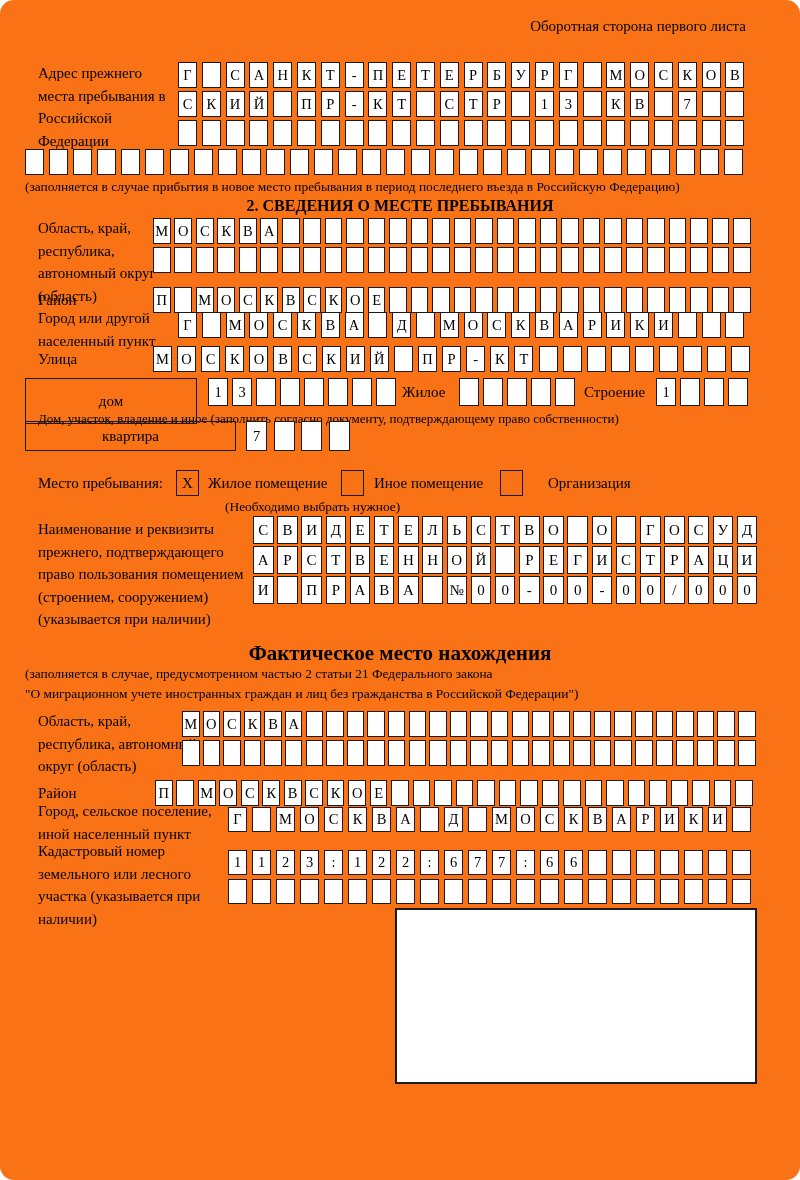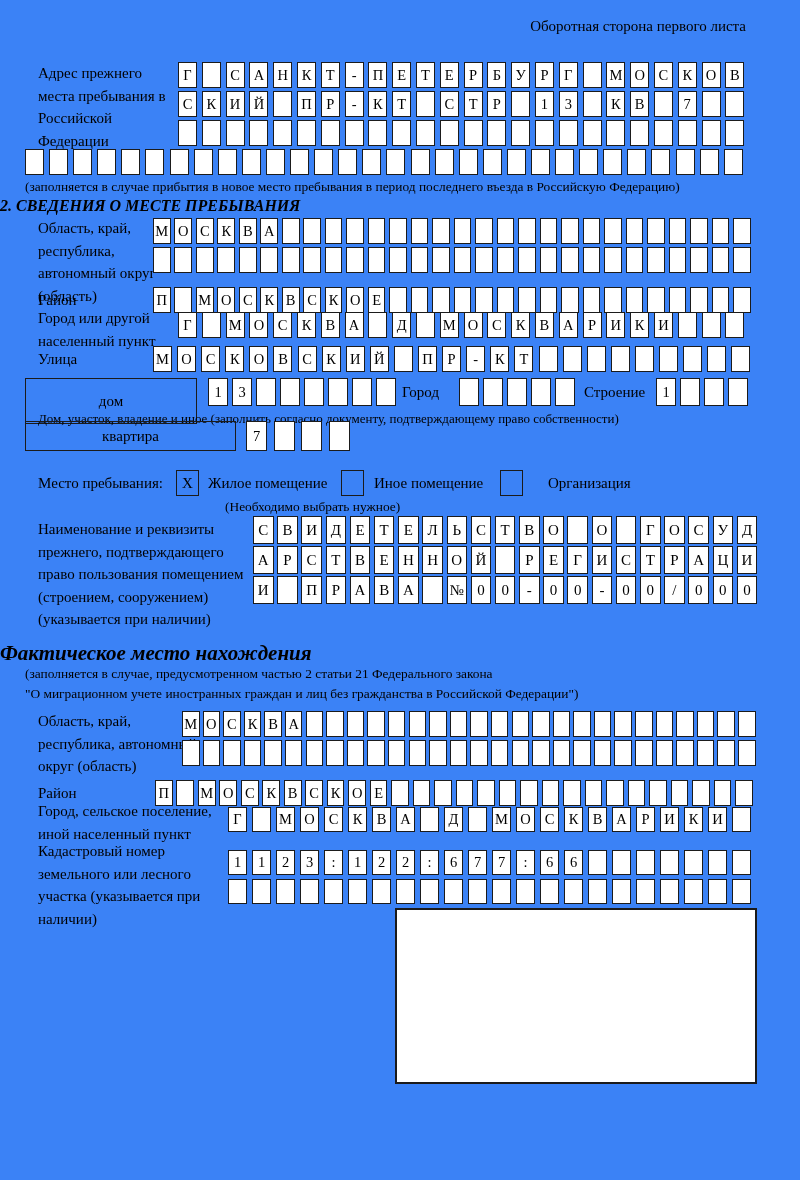--- a/index.html
+++ b/index.html
@@ -1,17 +1,17 @@
 <!DOCTYPE html>
 <html><head>
 <meta charset="utf-8">
 <style>
   html,body{margin:0;padding:0;background:#fff;color:#000;
     font-family:"Liberation Serif","DejaVu Serif",serif;}
-  .form{position:relative;width:800px;height:1180px;background:#3b82f6;overflow:hidden;}
+  .form{position:relative;width:800px;height:1180px;background:#f97316;overflow:hidden;border-radius:14px;}
   .abs{position:absolute;}
   .lbl{font-size:15px;line-height:22.5px;}
   .cap{font-size:13px;}
   .capc{font-size:13.4px;text-align:left;margin-left:25px;}
   .h-bold{font-weight:bold;}
   .cellrow{position:absolute;display:flex;}
   .cell{box-sizing:border-box;border:1.8px solid #1b1b1b;background:#fff;
     display:flex;align-items:center;justify-content:center;
     font-size:14.5px;line-height:1;}
   .r24{gap:4.8px}.r24 .cell{width:19px;height:26px;}
@@ -21,21 +21,21 @@
   .r25{gap:5.1px}.r25 .cell{width:19px;height:26px;}
   .r22{gap:5px}.r22 .cell{width:19px;height:25px;}
   .r21{gap:3.7px}.r21 .cell{width:20.5px;height:28px;font-size:15px;}
   .rh{gap:4px}.rh .cell{width:20px;height:28px;}
   .ra{gap:6.5px}.ra .cell{width:21px;height:30px;}
   .widebox{box-sizing:border-box;border:1.8px solid #1b1b1b;display:flex;
     align-items:center;justify-content:center;font-size:15px;}
   .chk{box-sizing:border-box;border:1.8px solid #1b1b1b;width:23px;height:26px;
     display:flex;align-items:center;justify-content:center;font-size:15px;}
   .bigbox{box-sizing:border-box;border:2px solid #1b1b1b;background:#fff;}
-  .ctr{font-style:italic;}
+  .ctr{text-align:center;}
 </style>
 </head>
 <body>
 
 <div class="form">
 
   <div class="abs" style="top:18px;right:54px;font-size:15px;">Оборотная сторона первого листа</div>
 
   <div class="abs lbl" style="top:62px;left:38px;width:138px;">Адрес прежнего места пребывания в Российской Федерации</div>
   <div class="cellrow r24" style="top:62px;left:178px;">
@@ -307,21 +307,21 @@
   <div class="cellrow rh" style="top:378px;left:208px;">
       <span class="cell">1</span>
       <span class="cell">3</span>
       <span class="cell"></span>
       <span class="cell"></span>
       <span class="cell"></span>
       <span class="cell"></span>
       <span class="cell"></span>
       <span class="cell"></span>
     </div>
-  <div class="abs lbl" style="top:381px;left:402px;">Город</div>
+  <div class="abs lbl" style="top:381px;left:402px;">Жилое</div>
   <div class="cellrow rh" style="top:378px;left:459px;">
       <span class="cell"></span>
       <span class="cell"></span>
       <span class="cell"></span>
       <span class="cell"></span>
       <span class="cell"></span>
     </div>
   <div class="abs lbl" style="top:381px;left:584px;">Строение</div>
   <div class="cellrow rh" style="top:378px;left:656px;">
       <span class="cell">1</span>

